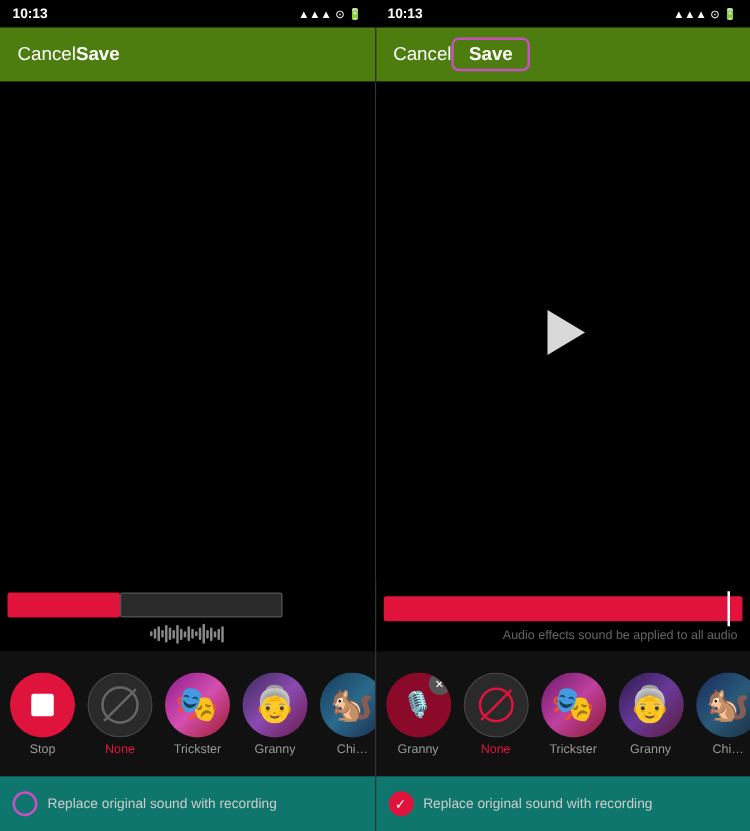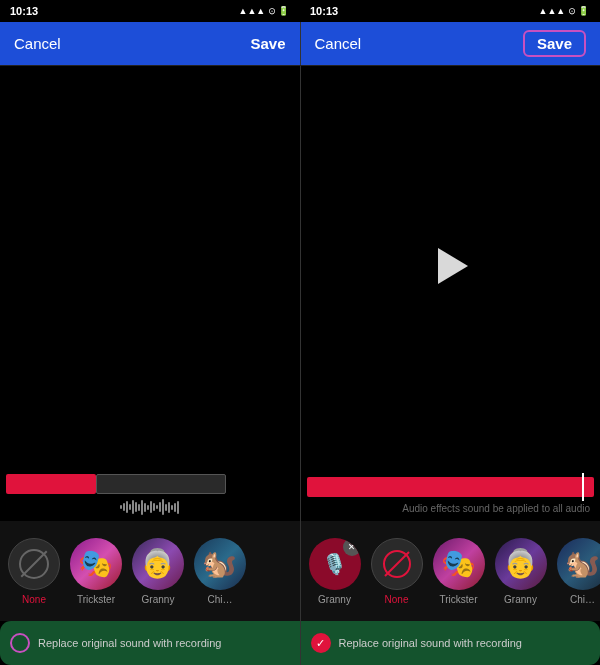--- a/index.html
+++ b/index.html
@@ -53,24 +53,22 @@
     .headers {
       display: flex;
       width: 100%;
       height: 44px;
       border-bottom: 1px solid #222;
     }
     .header-left, .header-right {
       flex: 1;
       display: flex;
       align-items: center;
-      justify-content: space-between;
       padding: 0 14px;
-      background: #1d4ed8;
-      gap: 32px;
+      background: #4d7c0f;
     }
     .header-divider {
       width: 1px;
       background: #333;
     }
     .header-btn {
       color: #fff;
       font-size: 15px;
       font-weight: 400;
       background: none;
@@ -304,23 +302,22 @@
       justify-content: center;
       color: #fff;
       font-size: 9px;
     }
 
     
     .bottom-bar {
       display: flex;
       width: 100%;
       height: 44px;
-      background: #14532d;
-      align-items: center;
-      border-radius: 11px;
+      background: #0f766e;
+      align-items: center;
     }
     .bottom-left, .bottom-right {
       flex: 1;
       display: flex;
       align-items: center;
       padding: 0 10px;
       gap: 8px;
     }
     .toggle-circle {
       width: 20px;
@@ -443,20 +440,26 @@
         <div class="track-bar-white-line"></div>
       </div>
       <div class="audio-label">Audio effects sound be applied to all audio</div>
     </div>
   </div>
 
   <div class="effects-row">
 
     <div class="effects-left">
 
+      <div class="effect-item">
+        <div class="effect-circle stop-btn">
+          <div class="stop-square"></div>
+        </div>
+        <span class="effect-label">Stop</span>
+      </div>
 
       <div class="effect-item">
         <div class="effect-circle none-circle">
           <div class="no-icon"></div>
         </div>
         <span class="effect-label active-label">None</span>
       </div>
 
       <div class="effect-item">
         <div class="effect-circle char char-trickster">

